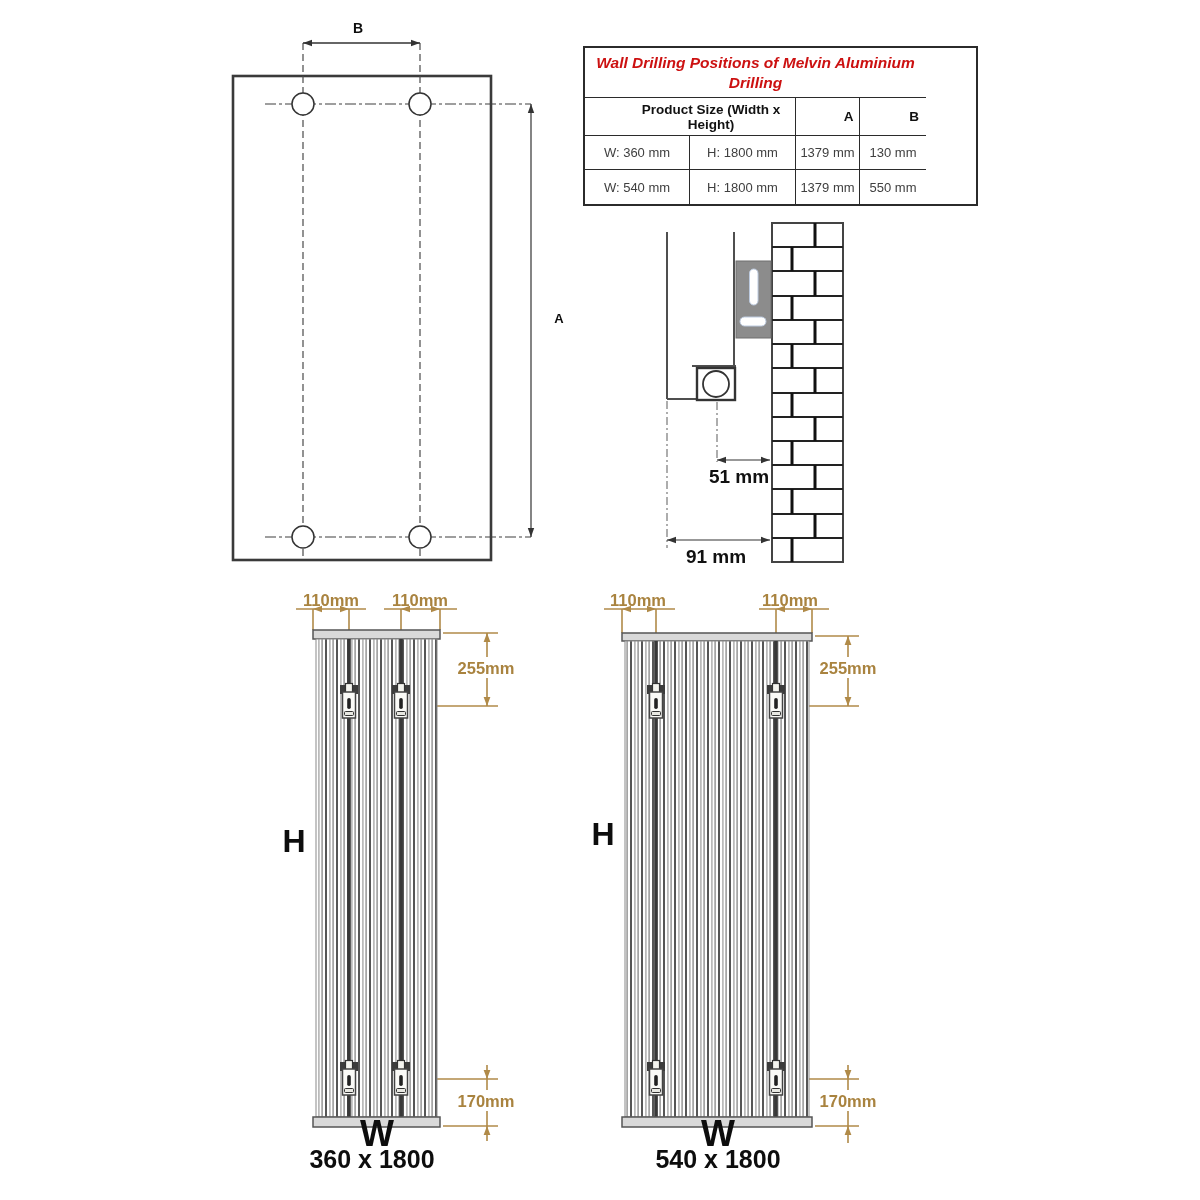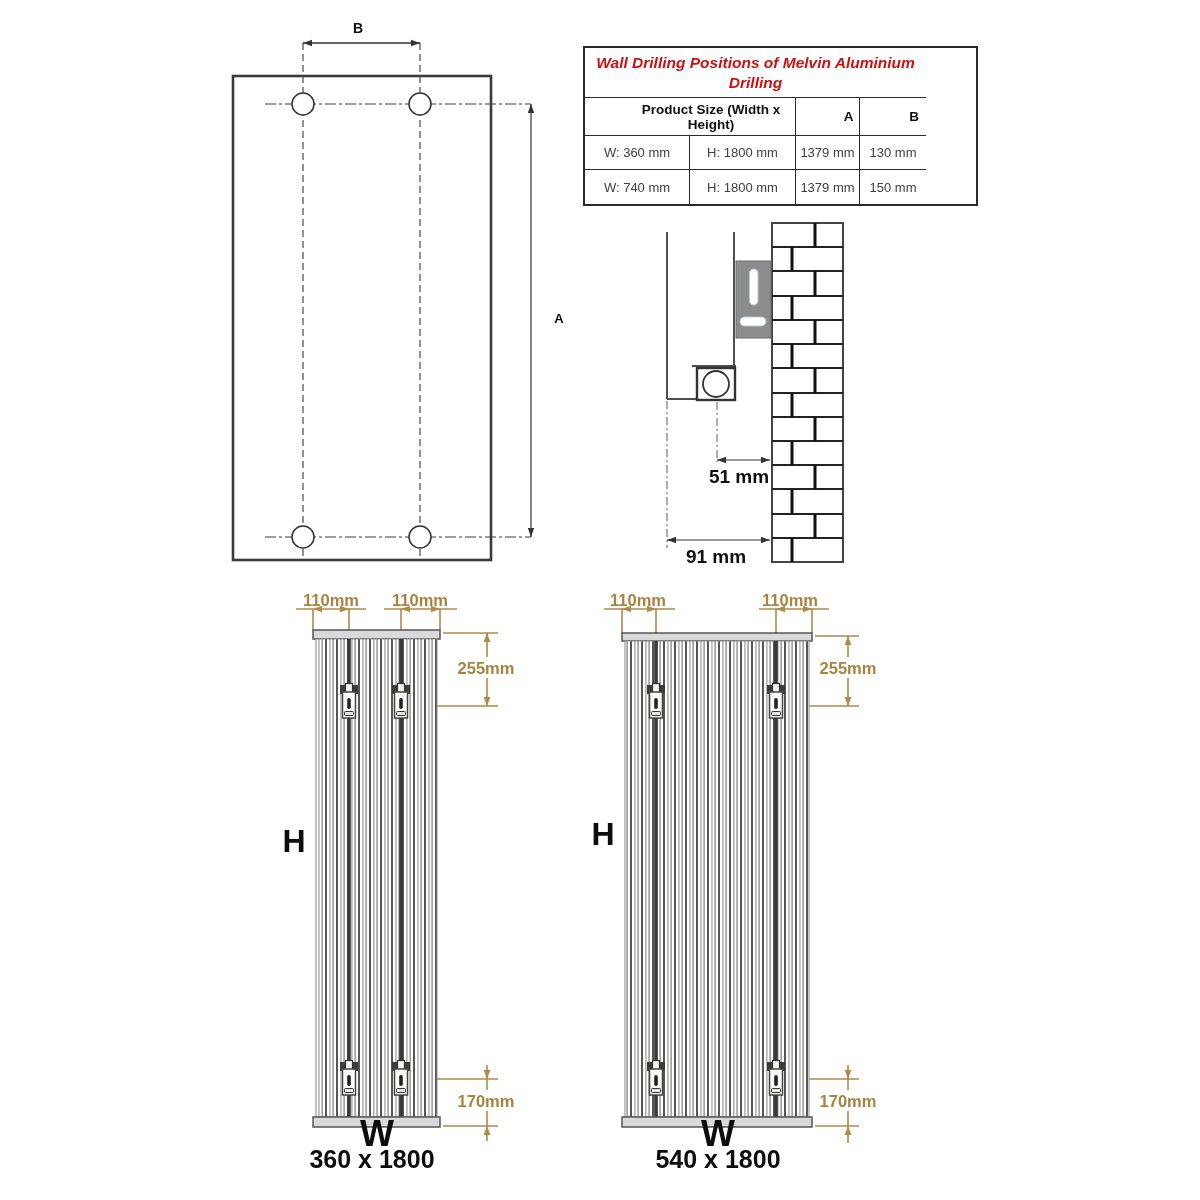--- a/index.html
+++ b/index.html
@@ -83,24 +83,24 @@
     </div>
     <div class="cell hdr span2">Product Size (Width x Height)</div>
     <div class="cell hdr">A</div>
     <div class="cell hdr no-r">B</div>
 
     <div class="cell">W: 360 mm</div>
     <div class="cell">H: 1800 mm</div>
     <div class="cell">1379 mm</div>
     <div class="cell no-r">130 mm</div>
 
-    <div class="cell last-row">W: 740 mm</div>
+    <div class="cell last-row">W: 540 mm</div>
     <div class="cell last-row">H: 1800 mm</div>
     <div class="cell last-row">1379 mm</div>
-    <div class="cell last-row no-r">150 mm</div>
+    <div class="cell last-row no-r">550 mm</div>
   </div>
 
   <svg class="abs" style="left:640px;top:215px" width="260" height="360" viewBox="0 0 260 360">
 
     <g>
       <rect x="132" y="8" width="71" height="339" fill="#ffffff" stroke="#444" stroke-width="2"></rect>
       <path stroke="#222" stroke-width="1.8" fill="none" d="M132 32H203 M132 56H203 M132 81H203 M132 105H203 M132 129H203 M132 153H203 M132 178H203 M132 202H203 M132 226H203 M132 250H203 M132 274H203 M132 299H203 M132 323H203"></path>
       <path stroke="#111" stroke-width="3" fill="none" d="M175 8V32 M152 32V56 M175 56V81 M152 81V105 M175 105V129 M152 129V153 M175 153V178 M152 178V202 M175 202V226 M152 226V250 M175 250V274 M152 274V299 M175 299V323 M152 323V347"></path>
     </g>
 

